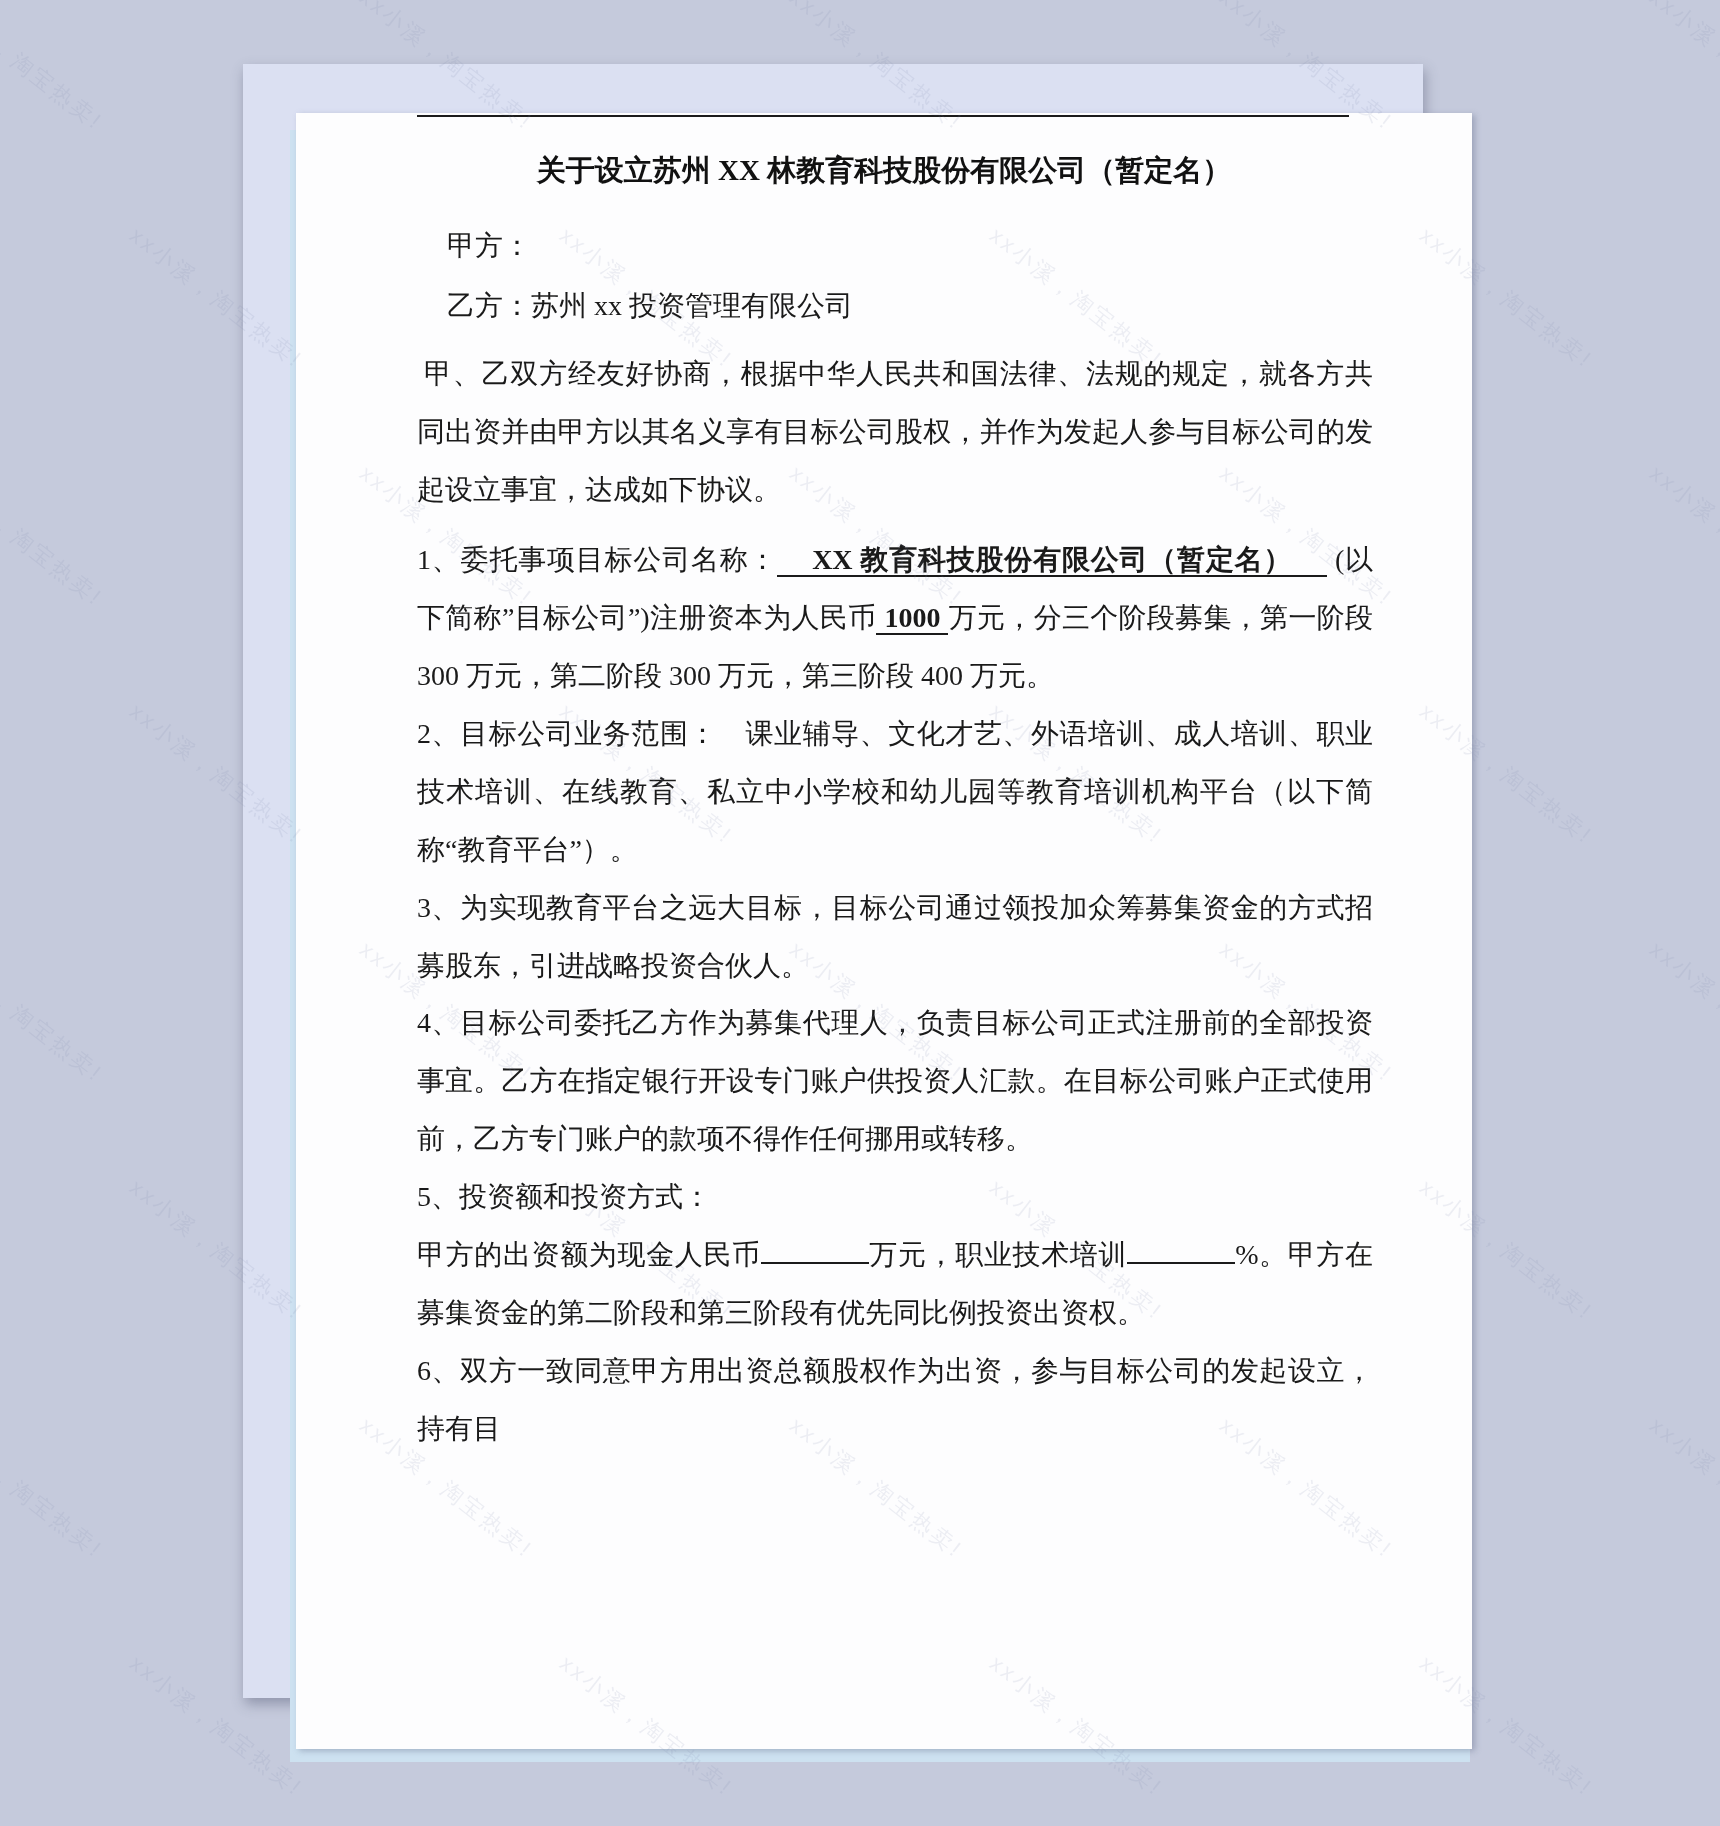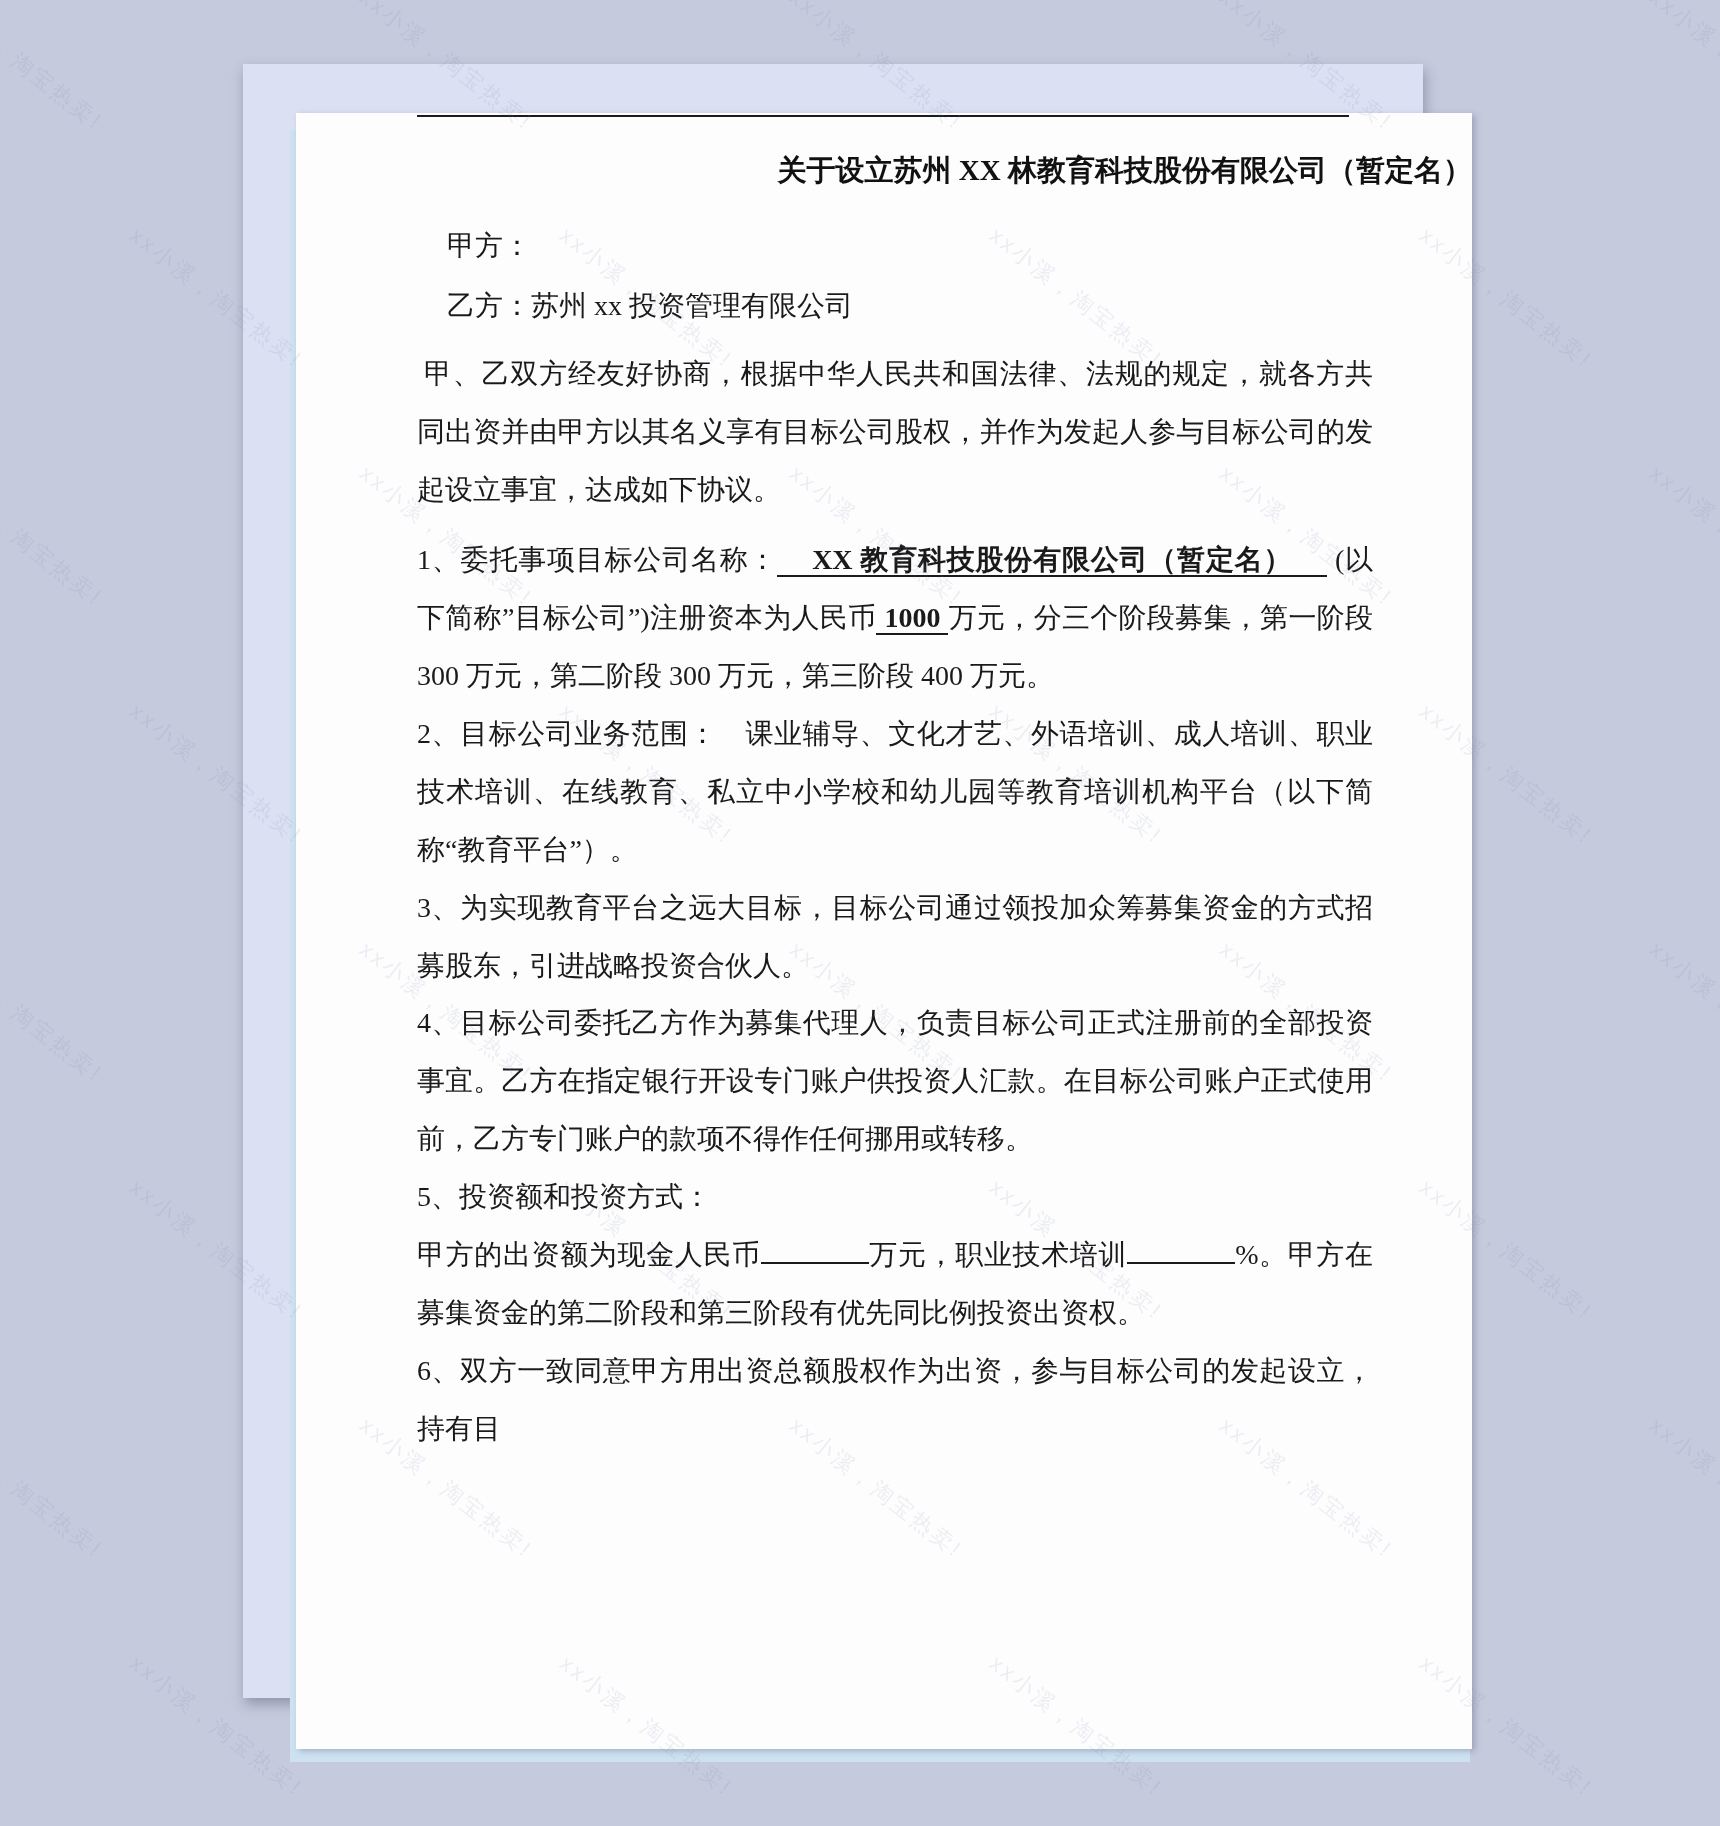--- a/index.html
+++ b/index.html
@@ -39,21 +39,21 @@
     color: #1a1a1a;
     letter-spacing: 1px;
   }
   .rule {
     margin: 2px 123px 0 121px;
     border-top: 2px solid #1b1b1b;
     height: 0;
   }
   .doc-title {
     margin-top: 34px;
-    text-align: right;
+    text-align: center;
     font-size: 29px;
     font-weight: 700;
     color: #111;
   }
   .doc-subtitle {
     margin-top: 40px;
     text-align: center;
     font-size: 28px;
     font-weight: 700;
     color: #111;

